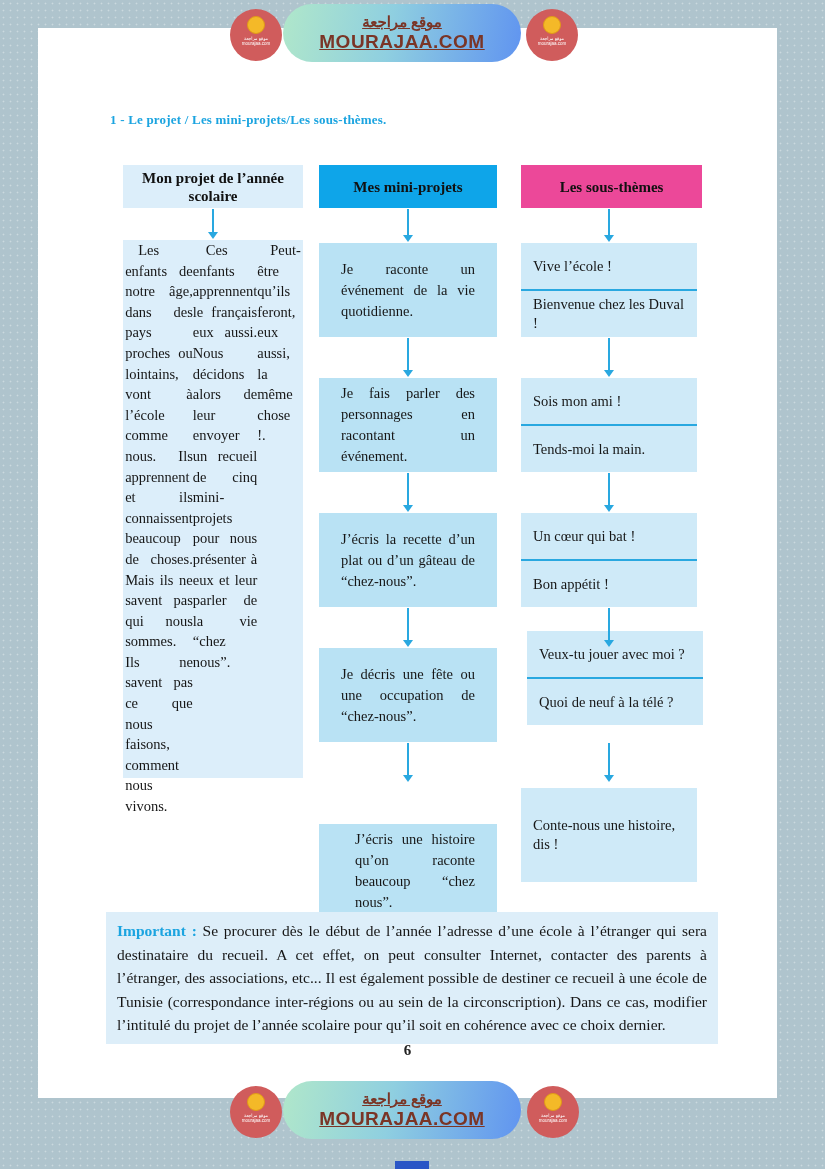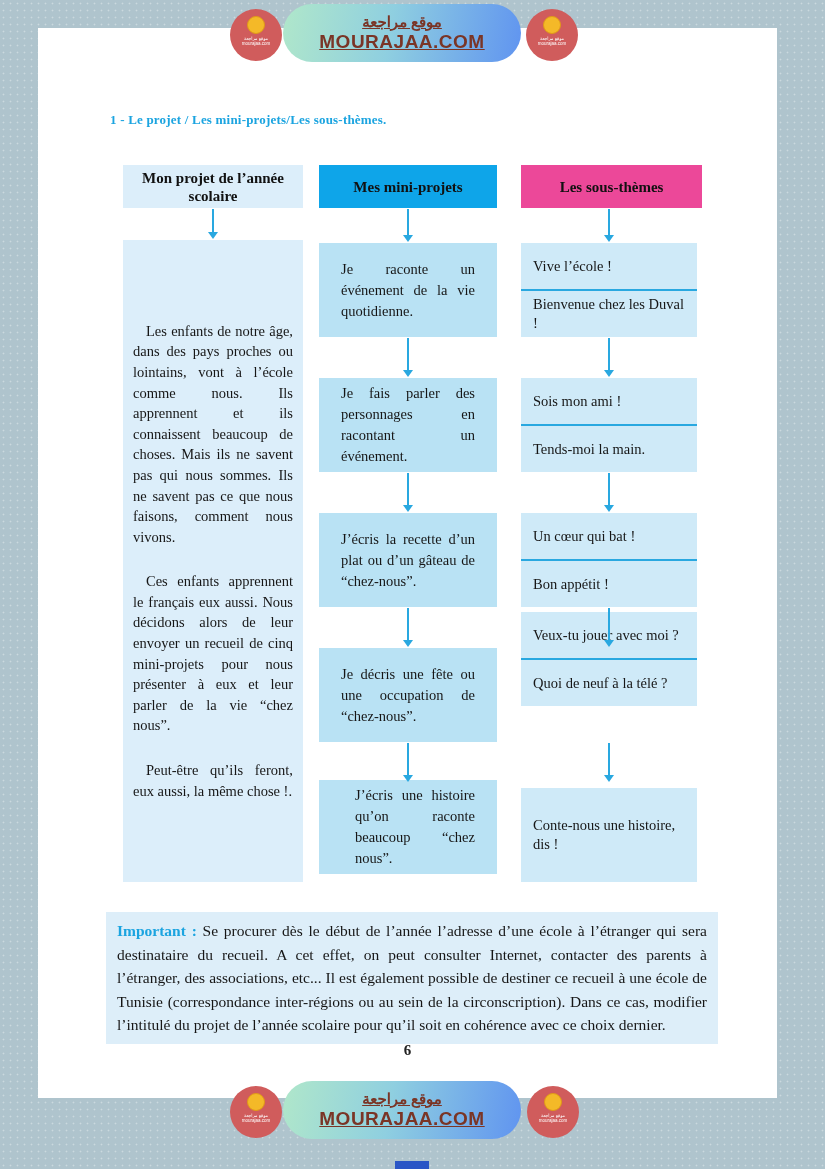--- a/index.html
+++ b/index.html
@@ -22,23 +22,23 @@
   .hdr{
     position:absolute;top:137px;height:43px;
     display:flex;align-items:center;justify-content:center;text-align:center;
     font-weight:bold;font-size:15px;line-height:18px;color:#111;
   }
   .hdr.c1{left:85px;width:180px;background:#dceefa;}
   .hdr.c2{left:281px;width:178px;background:#0ea5e9;}
   .hdr.c3{left:483px;width:181px;background:#ec4899;}
   
   .leftbox{
-    position:absolute;left:85px;top:212px;width:180px;height:642px;
-    background:#dceefa;display:flex;flex-direction:column;justify-content:center;
-    padding:0 10px;box-sizing:border-box;gap:24px;
+    position:absolute;left:85px;top:212px;width:180px;height:538px;
+    background:#dceefa;display:flex;justify-content:center;
+    padding:0 10px;box-sizing:border-box;
   }
   .leftbox p{
     margin:0;font-size:14.5px;line-height:20.6px;color:#161616;
     text-align:justify;text-indent:13px;
   }
   
   .mbox{
     position:absolute;left:281px;width:178px;height:94px;background:#b9e2f4;
     display:flex;align-items:center;padding:6px 10px;box-sizing:border-box;
   }
@@ -138,21 +138,21 @@
     </div>
   <div class="mbox" style="top:350px;">
       <p>Je fais parler des personnages en racontant un événement.</p>
     </div>
   <div class="mbox" style="top:485px;">
       <p>J’écris la recette d’un plat ou d’un gâteau de “chez-nous”.</p>
     </div>
   <div class="mbox" style="top:620px;">
       <p>Je décris une fête ou une occupation de “chez-nous”.</p>
     </div>
-  <div class="mbox" style="top:752px;padding-left:24px;">
+  <div class="mbox" style="top:796px;padding-left:24px;">
       <p>J’écris une histoire qu’on raconte beaucoup “chez nous”.</p>
     </div>
 
   <div class="arrow" style="left:364px;top:310px;height:39px;">
       <span class="shaft"></span>
       <span class="head"></span>
     </div>
   <div class="arrow" style="left:364px;top:445px;height:39px;">
       <span class="shaft"></span>
       <span class="head"></span>
@@ -174,21 +174,21 @@
   <div class="rbox" style="top:350px;">
     <div class="cell">Sois mon ami !</div>
     <div class="divider"></div>
     <div class="cell">Tends-moi la main.</div>
   </div>
   <div class="rbox" style="top:485px;">
     <div class="cell">Un cœur qui bat !</div>
     <div class="divider"></div>
     <div class="cell">Bon appétit !</div>
   </div>
-  <div class="rbox" style="top:584px;">
+  <div class="rbox" style="top:603px;margin-left:6px;">
     <div class="cell">Veux-tu jouer avec moi ?</div>
     <div class="divider"></div>
     <div class="cell">Quoi de neuf à la télé ?</div>
   </div>
   <div class="rbox single" style="top:760px;justify-content:flex-end;">
     <div class="cell">Conte-nous une histoire, dis !</div>
   </div>
 
   <div class="arrow" style="left:565px;top:310px;height:39px;">
       <span class="shaft"></span>

